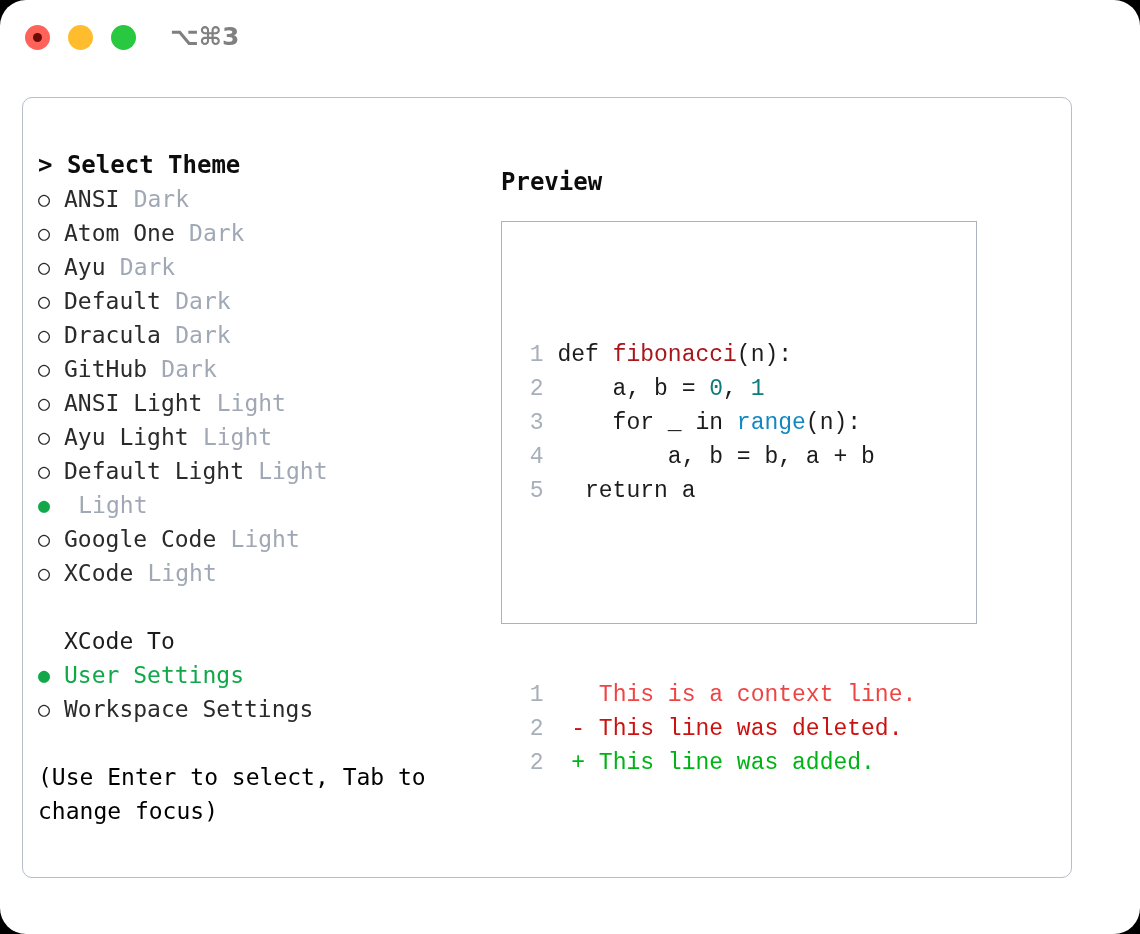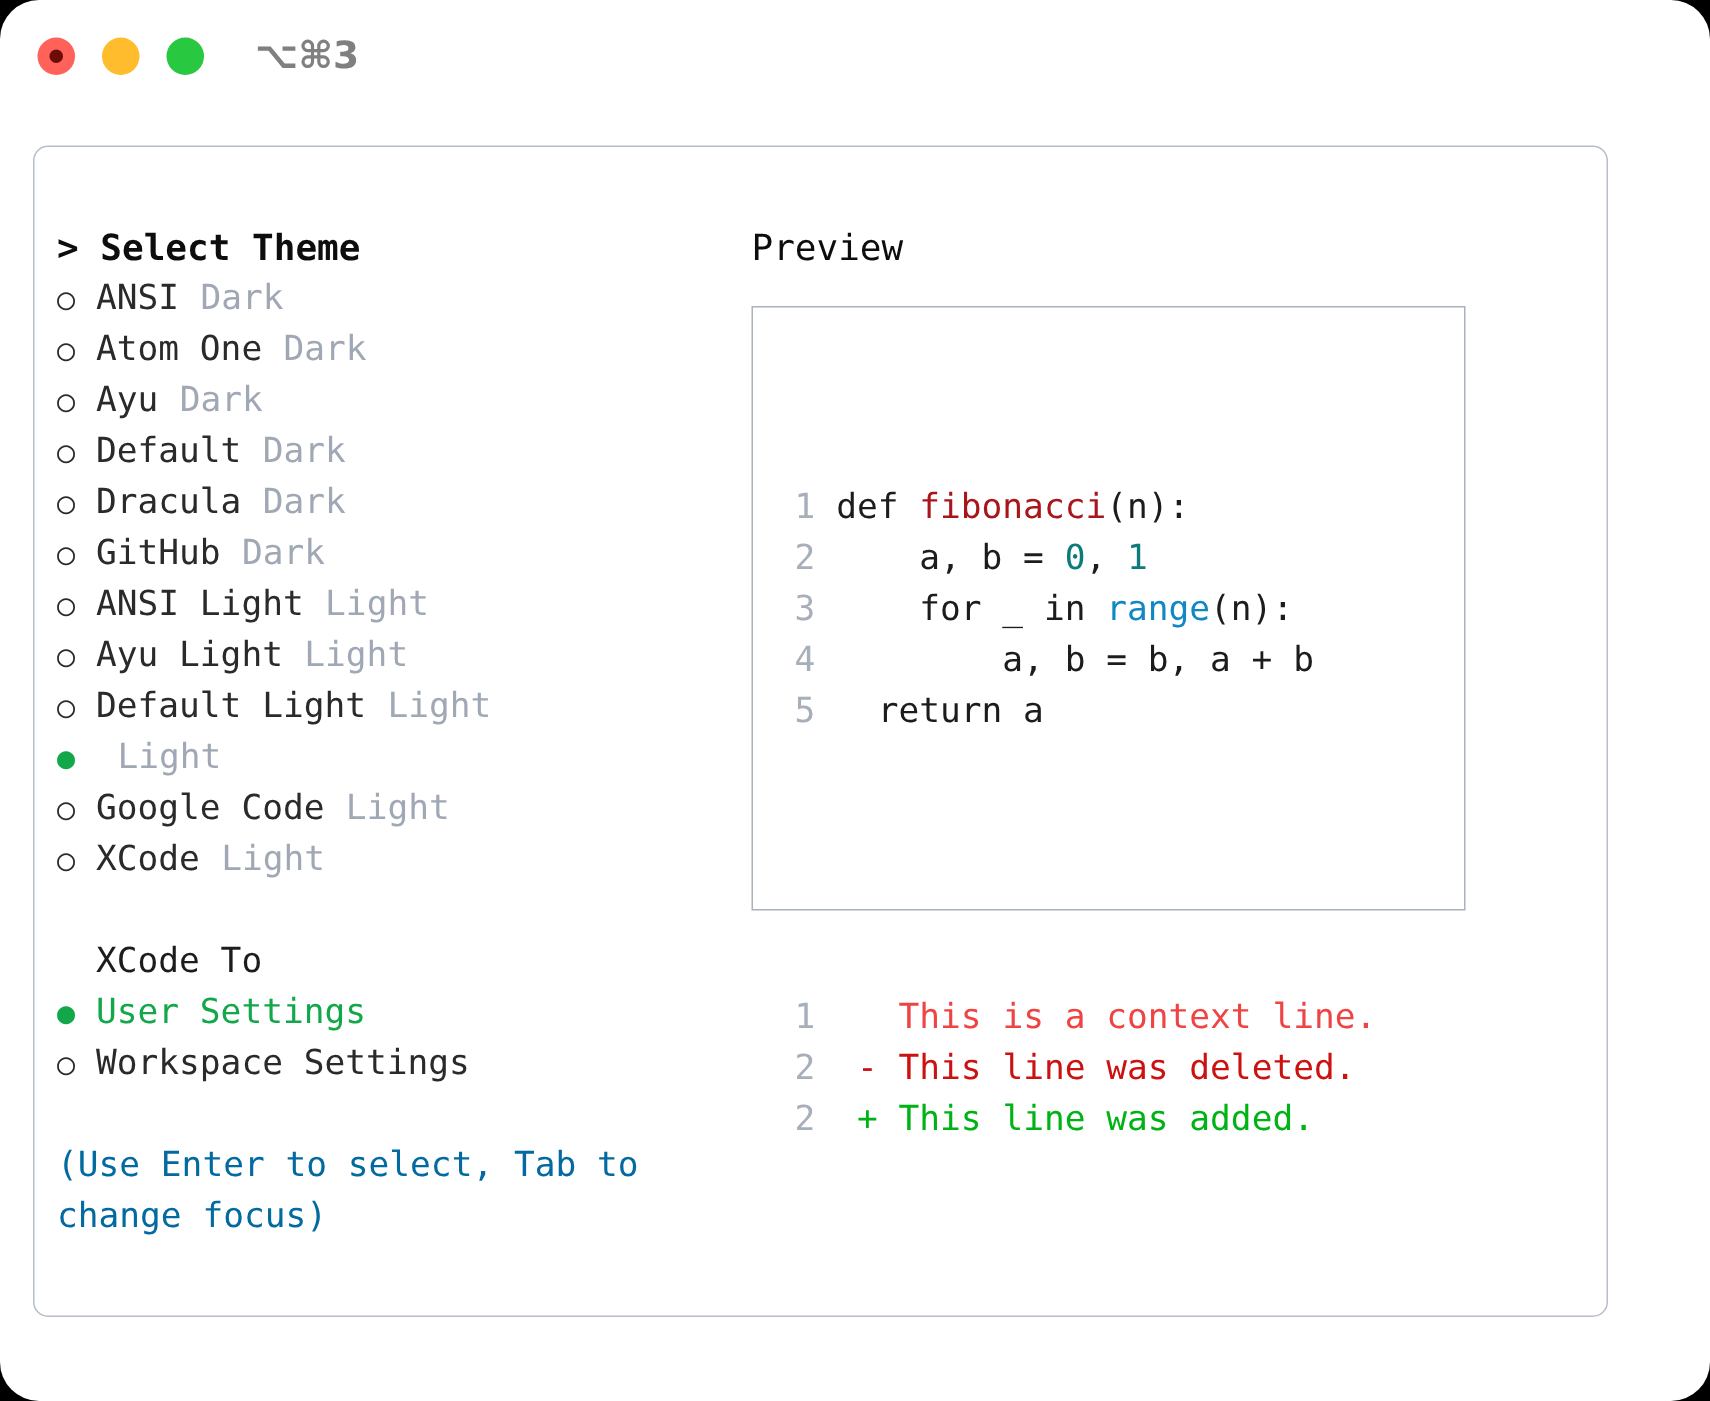--- a/index.html
+++ b/index.html
@@ -132,57 +132,58 @@
     color: #1c1c1c;
     height: 34px;
     line-height: 34px;
     padding-left: 26px;
     white-space: pre;
   }
   .hint {
     margin-top: 34px;
     font-size: 23px;
     line-height: 34px;
-    color: #0369a1;
+    color: #000000;
     width: 400px;
     white-space: pre-wrap;
   }
 
   
   .right {
     position: absolute;
     left: 478px;
     top: 50px;
     width: 500px;
   }
   .preview-title {
     font-size: 24px;
-    font-weight: normal;
+    font-weight: bold;
     color: #0d0d0d;
     height: 34px;
     line-height: 34px;
+    margin-top: 17px;
   }
   .preview-box {
     margin-top: 22px;
     width: 476px;
     height: 403px;
     border: 1.6px solid #a9b2bd;
     box-sizing: border-box;
     background: #ffffff;
     position: relative;
   }
   .code {
     position: absolute;
     left: 14px;
     top: 48px;
     font-size: 23px;
     line-height: 34px;
     white-space: pre;
   }
-  .code-line { white-space: pre; }
+  .code-line { white-space: pre; font-family: Liberation Mono, monospace; }
   .lineno {
     color: #a7afba;
     display: inline-block;
     width: 1.2em;
     text-align: right;
   }
   .tok-plain { color: #1c1c1c; }
   .tok-fn    { color: #a8161c; }
   .tok-num   { color: #0d7b7b; }
   .tok-call  { color: #1188c4; }

